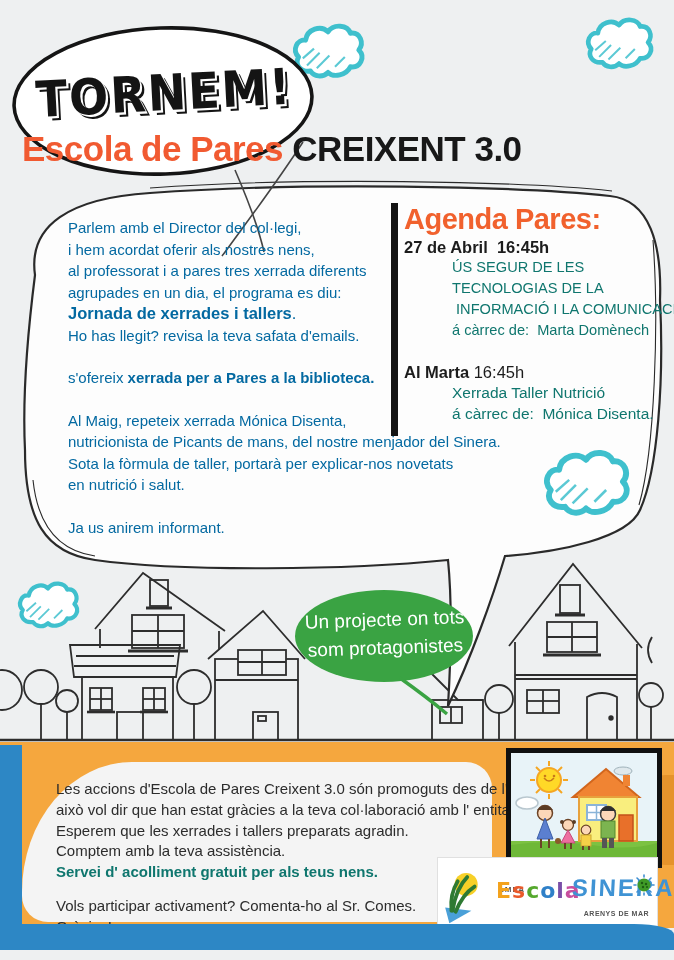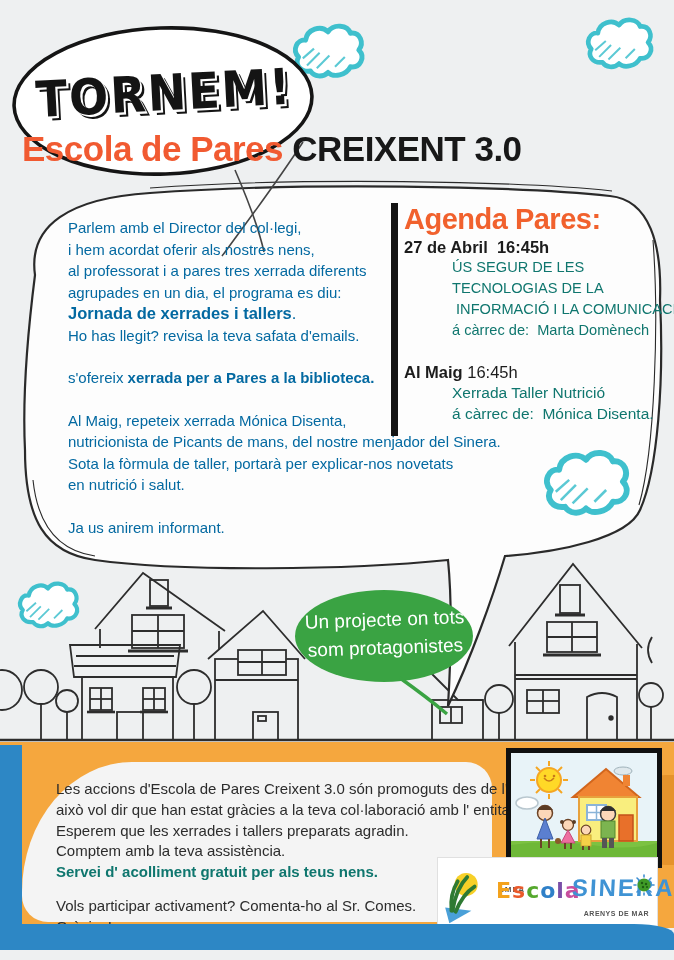--- a/index.html
+++ b/index.html
@@ -220,21 +220,21 @@
   <div class="ov agenda">
     <div class="agenda-title">Agenda Pares:</div>
     <div>
       <div class="date ln">27 de Abril  16:45h</div>
       <div class="sub ln">ÚS SEGUR DE LES</div>
       <div class="sub ln">TECNOLOGIAS DE LA</div>
       <div class="sub ln"> INFORMACIÓ I LA COMUNICACIÓ</div>
       <div class="sub ln">á càrrec de:  Marta Domènech</div>
     </div>
     <div class="e2">
-      <div class="date ln" style="margin-top:0"><b>Al Maig</b><span style="font-weight:normal"> 16:45h</span></div>
+      <div class="date ln" style="margin-top:0"><b>Al Marta</b><span style="font-weight:normal"> 16:45h</span></div>
       <div class="sub ln" style="font-size:15.5px">Xerrada Taller Nutrició</div>
       <div class="sub ln" style="font-size:15.5px">á càrrec de:  Mónica Disenta.</div>
     </div>
   </div>
 
   <div class="ov green-text">
     <div>Un projecte on tots</div>
     <div>som protagonistes</div>
   </div>
 

